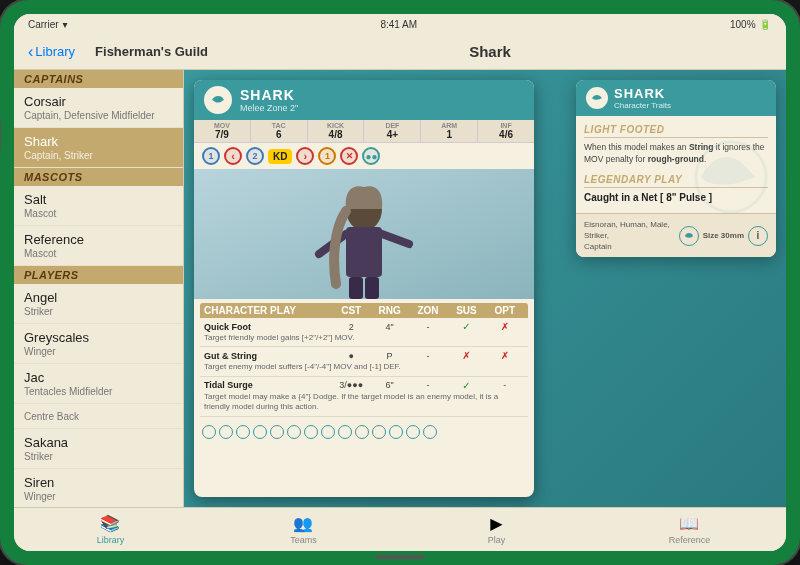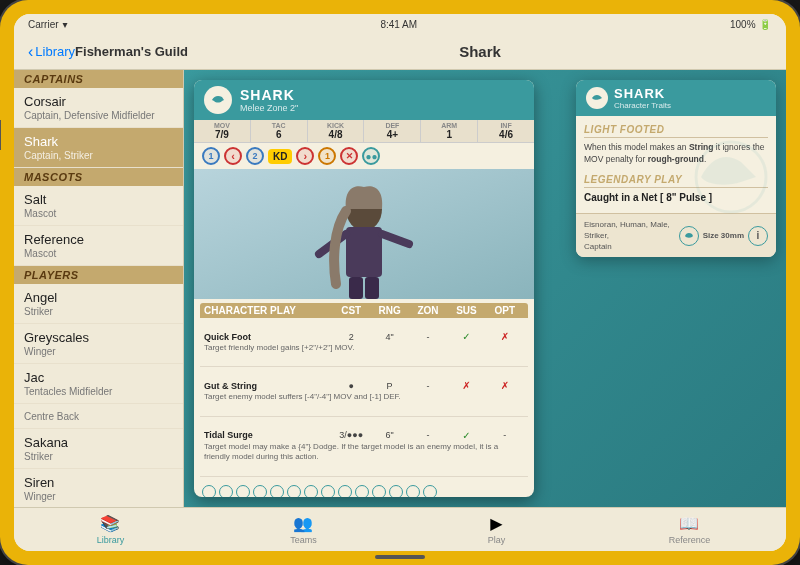--- a/index.html
+++ b/index.html
@@ -7,21 +7,21 @@
       background: #1a1a1a;
       display: flex;
       justify-content: center;
       align-items: center;
       height: 100vh;
       font-family: -apple-system, 'Helvetica Neue', Arial, sans-serif;
     }
     .ipad-frame {
       width: 800px;
       height: 565px;
-      background: #eab308;
+      background: #15803d;
       border-radius: 28px;
       padding: 14px;
       box-shadow: 0 0 0 2px #444, 0 8px 40px rgba(0,0,0,0.7);
       position: relative;
     }
     .ipad-screen {
       width: 100%;
       height: 100%;
       background: #f0ead8;
       border-radius: 16px;
@@ -64,21 +64,21 @@
       margin-right: 2px;
     }
     .nav-back-library {
       font-size: 13px;
       color: #007aff;
     }
     .nav-guild {
       font-size: 13px;
       font-weight: 600;
       color: #333;
-      margin-left: 0;
+      margin-left: 20px;
     }
     .nav-title {
       flex: 1;
       text-align: center;
       font-size: 15px;
       font-weight: 600;
       color: #333;
     }
     
     .main-content {
@@ -254,21 +254,21 @@
       padding: 2px 4px;
       font-size: 10px;
       font-weight: 700;
       color: #fff;
       text-transform: uppercase;
     }
     .play-col-name { flex: 2; }
     .play-col-stat { flex: 0.6; text-align: center; }
     .play-row {
       border-bottom: 1px solid #e0d8c8;
-      padding: 13px 4px;
+      padding: 3px 4px;
     }
     .play-row-main {
       display: flex;
       align-items: center;
       font-size: 9px;
     }
     .play-row-name { flex: 2; font-weight: 600; color: #222; font-size: 9px; }
     .play-row-stat { flex: 0.6; text-align: center; font-size: 9px; color: #444; }
     .play-row-desc { font-size: 8px; color: #666; margin-top: 1px; line-height: 1.3; }
     .check-mark { color: #2a8a2a; font-size: 10px; }

